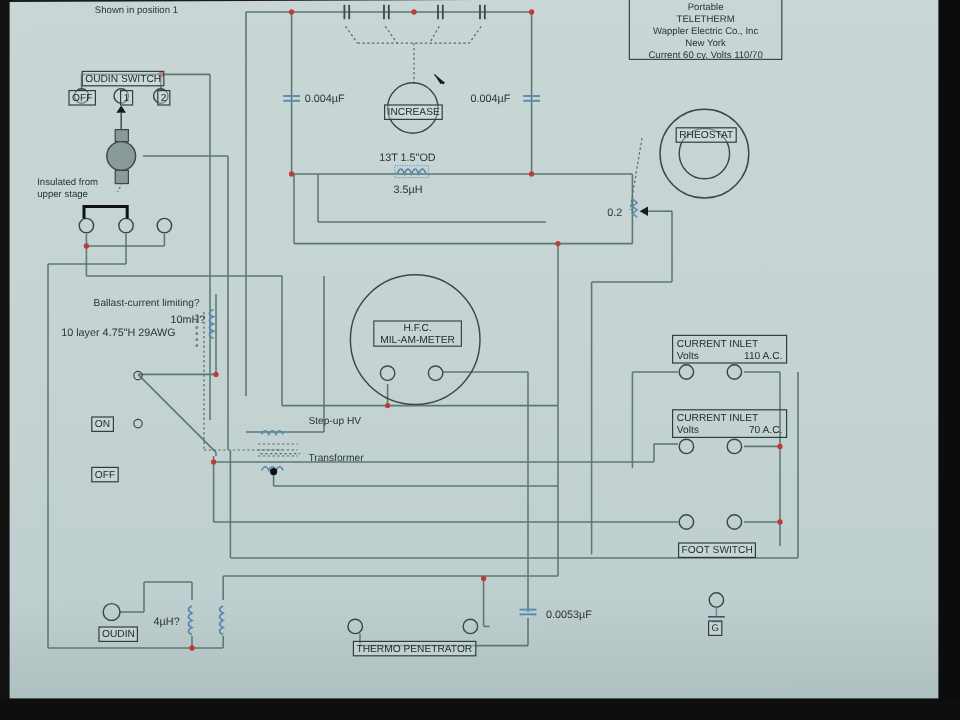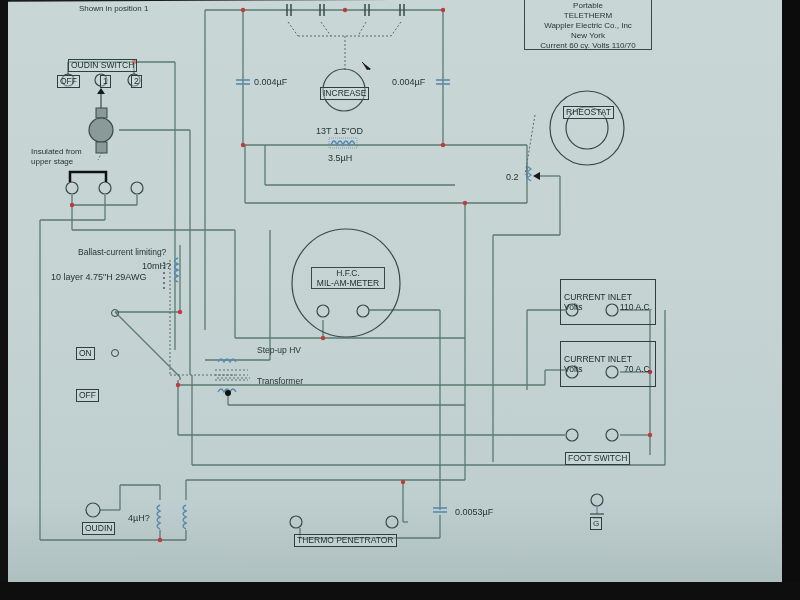--- a/index.html
+++ b/index.html
@@ -12,21 +12,21 @@
     position: absolute; left: 8px; top: 0; width: 776px; height: 586px;
     background: linear-gradient(180deg, #c9d6d6 0%, #c5d3d3 50%, #bfcece 85%, #aebfc0 100%);
     transform: skewY(-0.25deg);
   }
   .dark-edge-left { position: absolute; left: 0; top: 0; width: 10px; height: 600px; background: #111; }
   .dark-edge-right { position: absolute; right: 0; top: 0; width: 18px; height: 600px; background: #0c0c0c; }
   .dark-edge-bottom { position: absolute; left: 0; bottom: 0; width: 800px; height: 18px; background: #0e0e0e; }
   svg.schem { position: absolute; left: 0; top: 0; }
   .lbl { position: absolute; font-size: 9px; color: #2a3535; white-space: nowrap; line-height: 1.15; }
   .boxed { position: absolute; font-size: 8.5px; color: #1e2a2a; border: 1px solid #2f3e3e; padding: 0 2px; line-height: 11px; white-space: nowrap; background: rgba(210,222,222,0.4); margin-top: 40px; }
-  .boxed2 { position: absolute; font-size: 8.5px; color: #1e2a2a; border: 1px solid #2f3e3e; padding: 12px 3px; line-height: 10px; white-space: nowrap; }
+  .boxed2 { position: absolute; font-size: 8.5px; color: #1e2a2a; border: 1px solid #2f3e3e; padding: 1px 3px; line-height: 10px; white-space: nowrap; }
   .title-box { position: absolute; left: 524px; top: -2px; width: 128px; height: 52px; border: 1px solid #3a4848; text-align: center; font-size: 8px; color: #2a3535; line-height: 10px; padding-top: 2px; box-sizing: border-box; }
   .meter-label { position: absolute; left: 311px; top: 267px; width: 72px; border: 1px solid #3a4848; font-size: 8.5px; text-align: center; line-height: 10px; color: #1e2a2a; }
 </style>
 </head>
 <body>
 
 <div class="dark-edge-left"></div>
 <div class="paper"></div>
 <div class="dark-edge-right"></div>
 <div class="dark-edge-bottom"></div>

